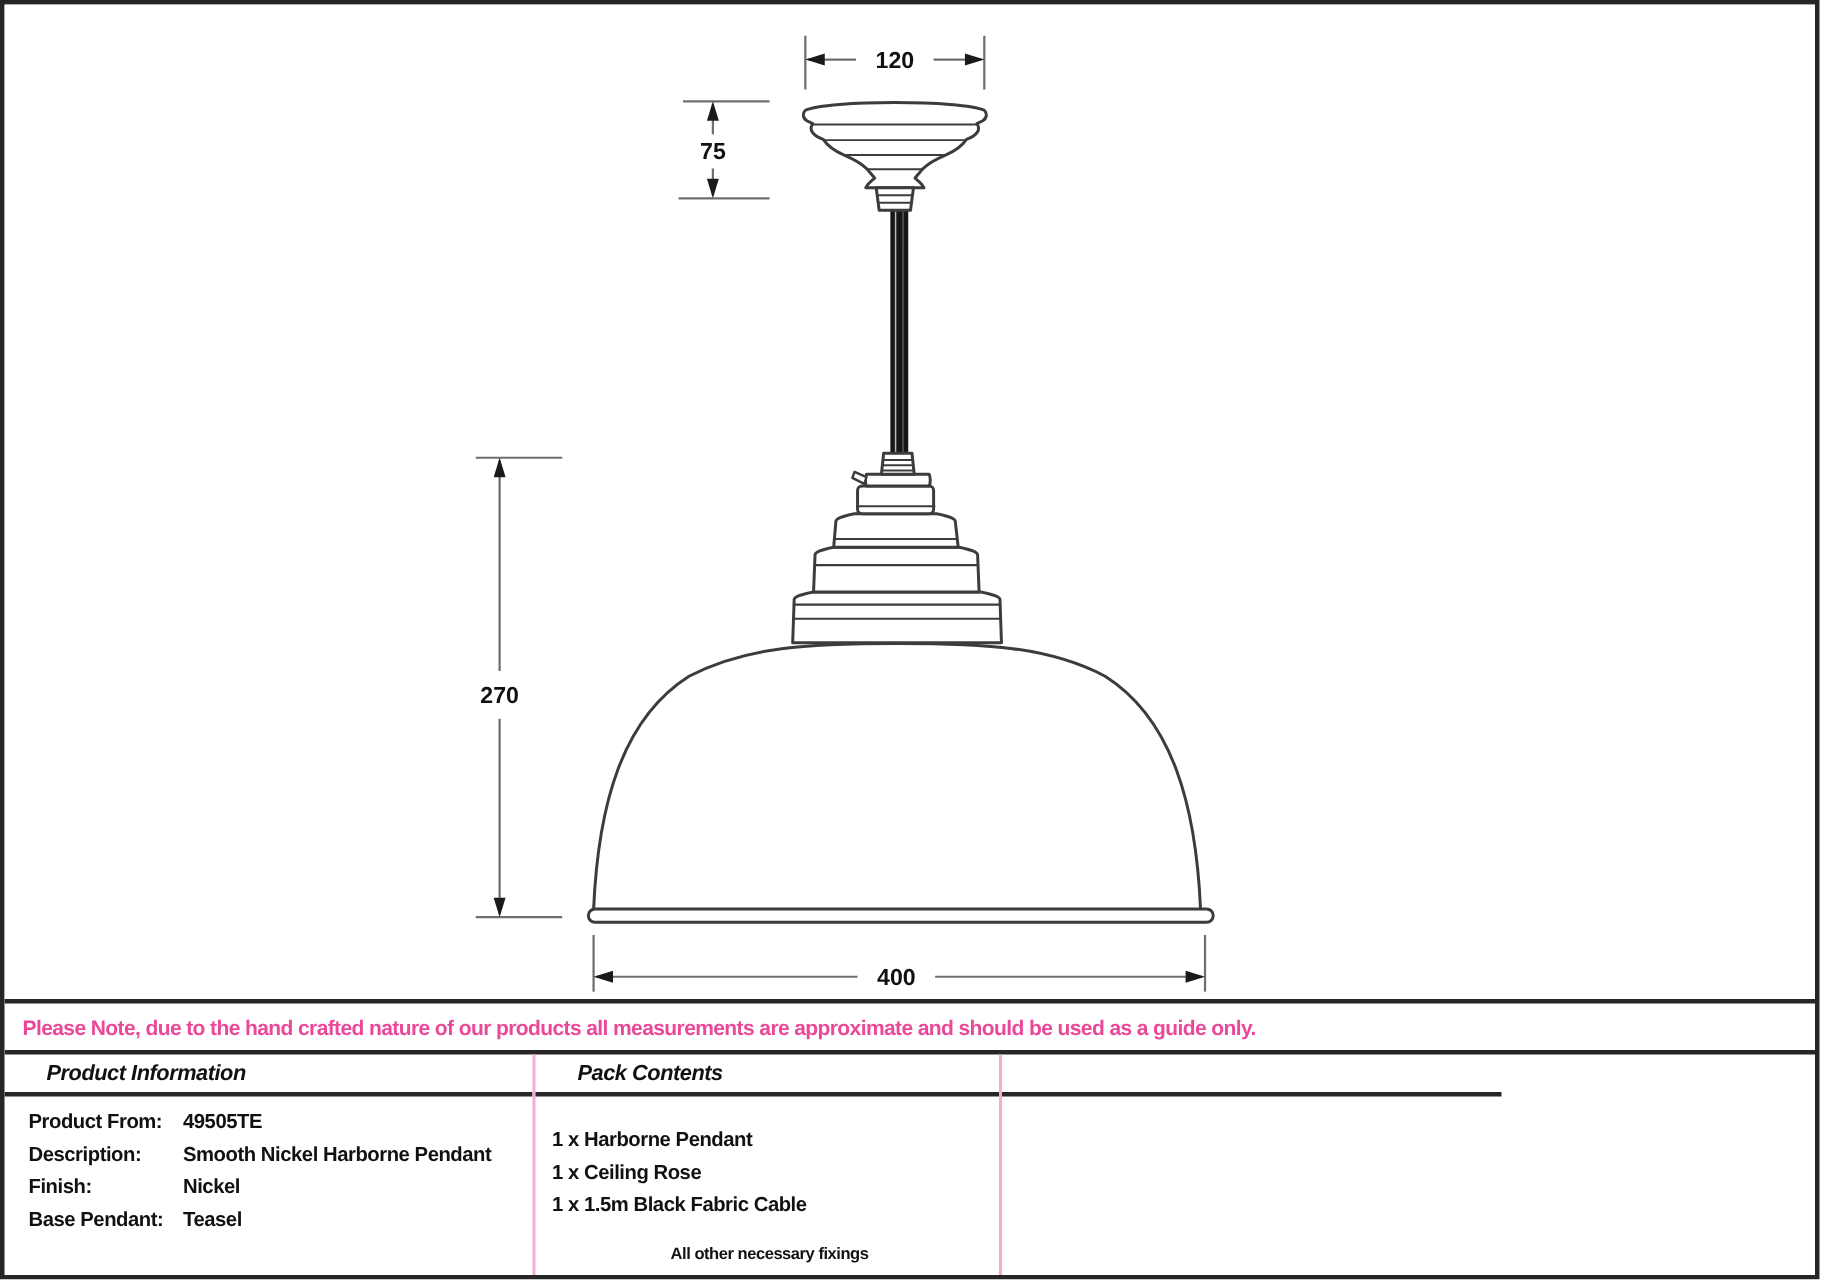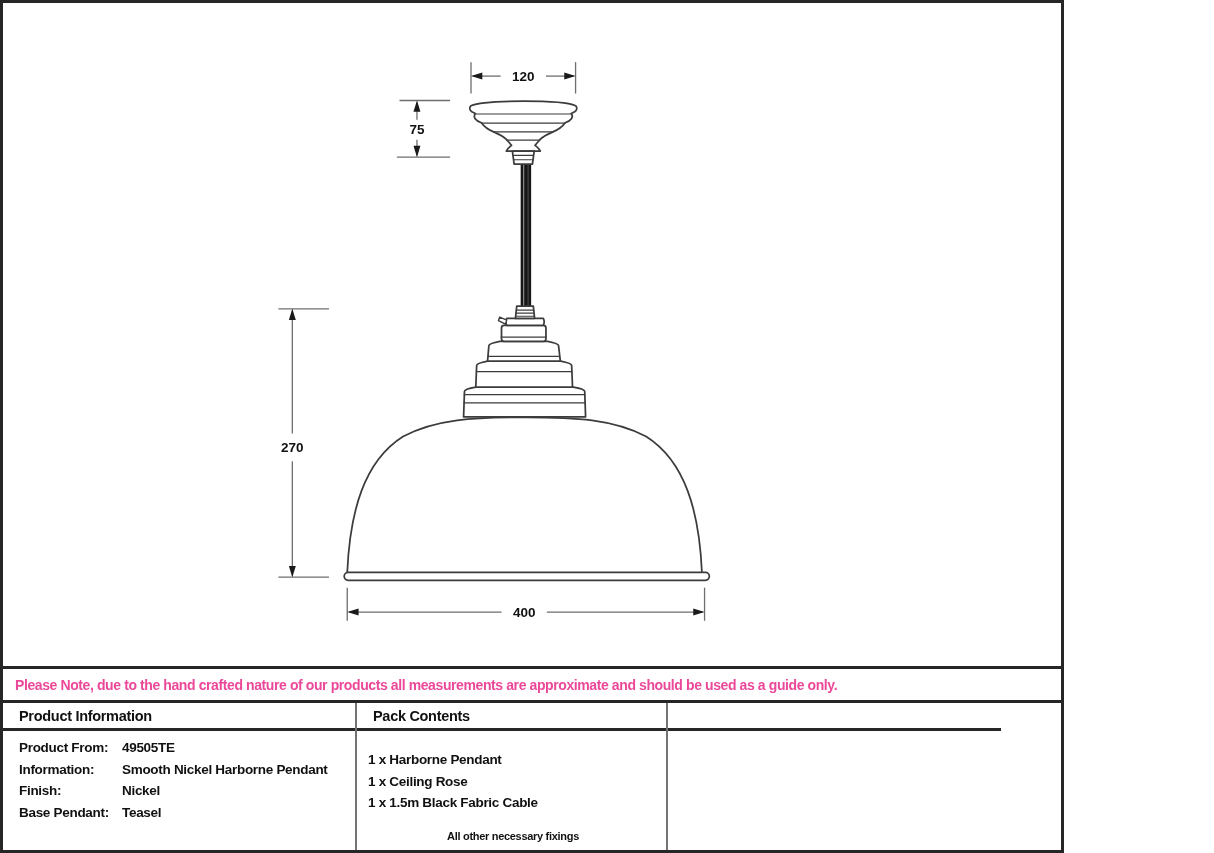--- a/index.html
+++ b/index.html
@@ -1,42 +1,42 @@
 <!DOCTYPE html>
 <html><head>
 <meta charset="utf-8">
 <style>
   html,body { margin:0; padding:0; background:#ffffff; }
   .page {
-    position:relative; width:1064px; height:853px; box-sizing:border-box;
+    position:relative; width:1213px; height:853px; box-sizing:border-box;
     border:3px solid #262626; background:#ffffff; overflow:hidden;
     font-family:"Liberation Sans", sans-serif; color:#111111;
   }
   .drawing-area { position:relative; width:100%; height:663px; background:#ffffff; }
   .drawing-area svg { display:block; width:100%; height:100%; }
 
   .note-bar {
     box-sizing:border-box; height:37px;
     border-top:3px solid #262626; border-bottom:3px solid #262626;
     display:flex; align-items:center; padding-left:12px;
     font-size:14px; font-weight:700; letter-spacing:-0.4px; color:#ec4899;
   }
 
   .info-table { display:flex; height:147px; box-sizing:border-box; }
   .col { box-sizing:border-box; height:100%; }
-  .col + .col { border-left:2px solid #737373; }
+  .col + .col { border-left:2px solid #f9a8d4; }
   .col-product { width:352px; }
   .col-pack   { width:311px; }
   .col-empty  { width:335px; }
   .col-logo   { flex:1; display:flex; align-items:center; justify-content:center; }
 
   .col-header {
     box-sizing:border-box; height:28px; border-bottom:3px solid #262626;
-    display:flex; align-items:center; padding-left:16px;
-    font-size:14.5px; font-weight:700; letter-spacing:-0.3px;
+    display:flex; align-items:center; padding-left:28px;
+    font-size:14.5px; font-weight:700; letter-spacing:-0.3px;font-style:italic;
   }
   .col-body { padding:9px 8px 0 16px; }
   .col-pack .col-body { padding-left:11px;margin-top:12px; }
 
   .kv-row { display:flex; margin-bottom:6.5px; font-size:13.5px; font-weight:700;
             letter-spacing:-0.3px; white-space:nowrap; }
   .kv-label { width:103px; flex:0 0 103px; }
   .kv-value { }
 
   .pack-item { font-size:13.5px; font-weight:700; letter-spacing:-0.3px;
@@ -151,21 +151,21 @@
   <div class="info-table">
 
     <div class="col col-product">
       <div class="col-header">Product Information</div>
       <div class="col-body">
         <div class="kv-row">
           <span class="kv-label">Product From:</span>
           <span class="kv-value">49505TE</span>
         </div>
         <div class="kv-row">
-          <span class="kv-label">Information:</span>
+          <span class="kv-label">Description:</span>
           <span class="kv-value">Smooth Nickel Harborne Pendant</span>
         </div>
         <div class="kv-row">
           <span class="kv-label">Finish:</span>
           <span class="kv-value">Nickel</span>
         </div>
         <div class="kv-row">
           <span class="kv-label">Base Pendant:</span>
           <span class="kv-value">Teasel</span>
         </div>

